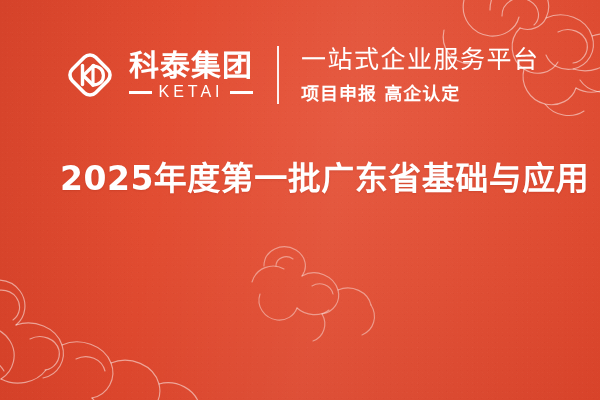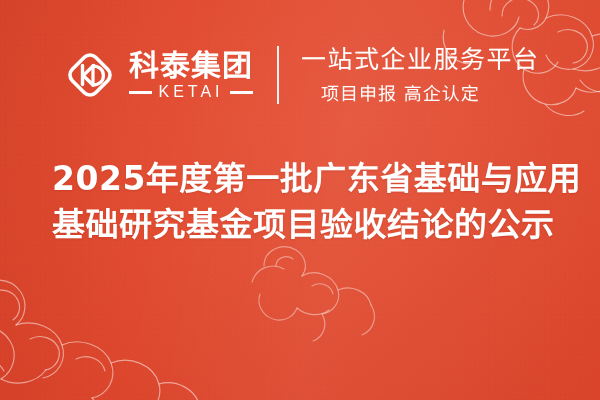--- a/index.html
+++ b/index.html
@@ -126,33 +126,32 @@
   .slogan-main {
     font-family: "DejaVu Sans", "Liberation Sans", sans-serif;
     font-size: 25px;
     line-height: 1;
     letter-spacing: 1.5px;
     color: #ffffff;
     white-space: nowrap;
   }
   .slogan-sub {
     font-family: "DejaVu Serif", "Liberation Serif", serif;
-    font-weight: 400;
+    font-weight: 700;
     font-size: 18px;
     line-height: 1;
     letter-spacing: 1px;
     color: #ffffff;
     white-space: nowrap;
-    margin-left: 20px;
   }
 
   
   .title-block {
     position: absolute;
-    left: 52px;
+    left: 60px;
     top: 156px;
     width: 500px;
   }
   .title-line {
     font-family: "DejaVu Sans", "Liberation Sans", sans-serif;
     font-weight: 700;
     font-size: 33px;
     line-height: 46px;
     letter-spacing: 0.5px;
     color: #ffffff;
@@ -252,16 +251,15 @@
     <div class="divider"></div>
 
     <div class="slogan">
       <div class="slogan-main">一站式企业服务平台</div>
       <div class="slogan-sub">项目申报 高企认定</div>
     </div>
   </div>
 
   <div class="title-block">
     <div class="title-line">2025年度第一批广东省基础与应用</div>
-    <div class="title-line">基础研究基金项目验收结论的公示</div>
   </div>
 
 </div>
 
 </body></html>

